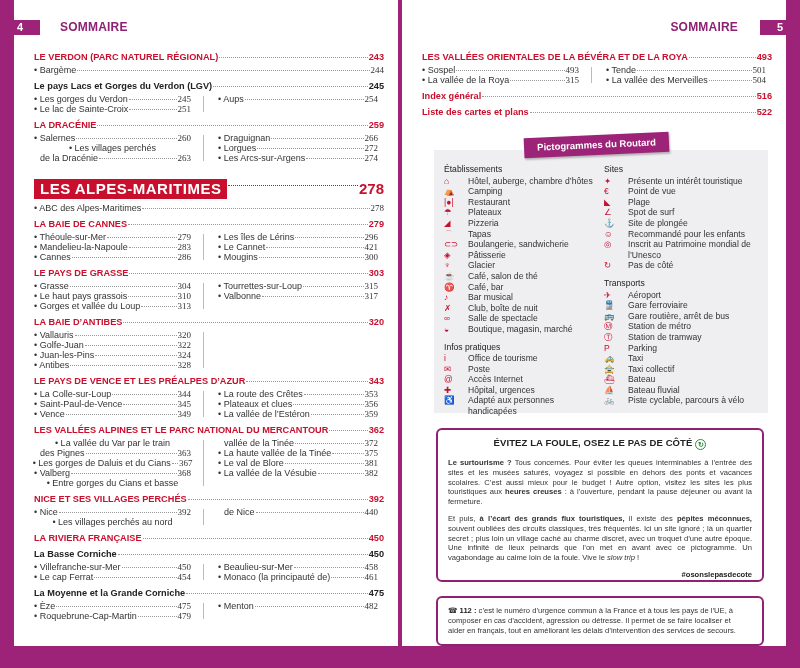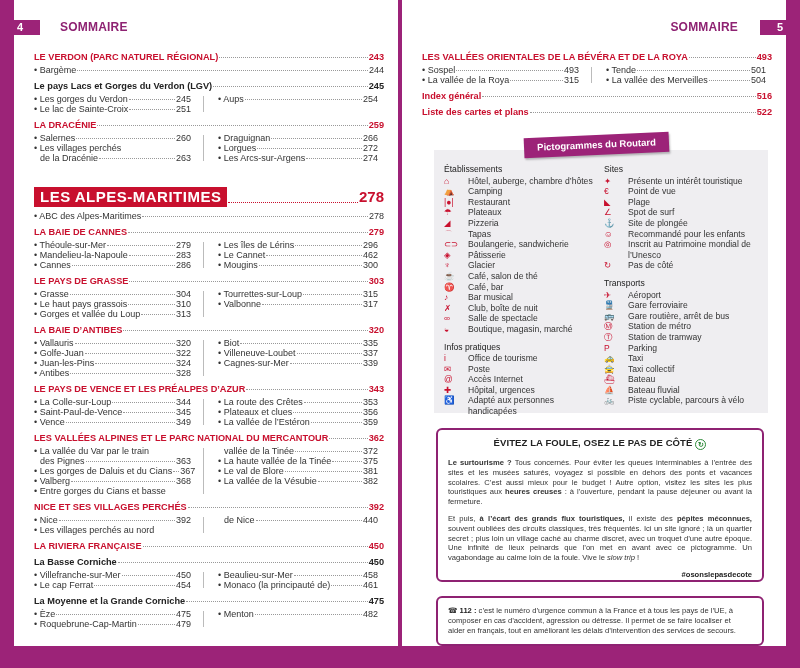--- a/index.html
+++ b/index.html
@@ -31,30 +31,30 @@
   .toc { position: absolute; font-size: 9px; line-height: 10px; }
   .left .toc { left: 20px; width: 350px; top: 46px; }
   .right .toc { left: 20px; width: 350px; top: 46px; }
 
   .sec { display: flex; align-items: baseline; font-weight: bold; color: #c8102e; font-size: 9.2px; margin-top: 6px; margin-bottom: 3px; }
   .sec.sub { color: #222; text-align: right; }
   .sec .lbl { white-space: nowrap; }
   .dots { flex: 1; border-bottom: 1px dotted #999; margin: 0 1px; transform: translateY(-2px); min-width: 6px; }
   .sec .pg { white-space: nowrap; }
 
-  .big-sec { display: flex; align-items: flex-end; margin: 24px 0 4px; }
+  .big-sec { display: flex; align-items: center; margin: 16px 0 4px; }
   .big-sec .lbl {
     background: #c8102e; color: #fff; font-weight: bold; font-size: 15px; line-height: 20px; padding: 0 6px; letter-spacing: 0.5px;
   }
   .big-sec .dots { transform: translateY(-4px); border-bottom-color: #c8102e; }
   .big-sec .pg { color: #c8102e; font-weight: bold; font-size: 15px; line-height: 20px; }
 
-  .row { display: flex; align-items: baseline; color: #333; }
+  .row { display: flex; align-items: baseline; color: #333; justify-content: center; }
   .row .lbl { white-space: nowrap; }
-  .row .pg { white-space: nowrap; }
+  .row .pg { white-space: nowrap; font-family: Liberation Serif, serif; }
   .cols { display: flex; margin-bottom: 2px; }
   .col { width: 157px; }
   .col.r { width: 160px; margin-left: 14px; }
   .divider { width: 1px; background: #bbb; margin-left: 12px; margin-top: 2px; margin-bottom: 2px; }
   .indent { padding-left: 6px; }
 
   
   .picto-title {
     position: absolute; left: 122px; top: 135px; width: 145px; height: 20px;
     background: #9c2378; color: #fff; font-weight: bold; font-size: 9.5px; line-height: 20px; text-align: center;
@@ -211,21 +211,21 @@
         <div class="divider"></div>
         <div class="col r">
           <div class="row">
             <span class="lbl">• Les îles de Lérins</span>
             <span class="dots"></span>
             <span class="pg">296</span>
           </div>
           <div class="row">
             <span class="lbl">• Le Cannet</span>
             <span class="dots"></span>
-            <span class="pg">462</span>
+            <span class="pg">421</span>
           </div>
           <div class="row">
             <span class="lbl">• Mougins</span>
             <span class="dots"></span>
             <span class="pg">300</span>
           </div>
         </div>
       </div>
       <div class="sec">
         <span class="lbl">LE PAYS DE GRASSE</span>
@@ -286,37 +286,20 @@
             <span class="dots"></span>
             <span class="pg">324</span>
           </div>
           <div class="row">
             <span class="lbl">• Antibes</span>
             <span class="dots"></span>
             <span class="pg">328</span>
           </div>
         </div>
         <div class="divider"></div>
-        <div class="col r">
-          <div class="row">
-            <span class="lbl">• Biot</span>
-            <span class="dots"></span>
-            <span class="pg">335</span>
-          </div>
-          <div class="row">
-            <span class="lbl">• Villeneuve-Loubet</span>
-            <span class="dots"></span>
-            <span class="pg">337</span>
-          </div>
-          <div class="row">
-            <span class="lbl">• Cagnes-sur-Mer</span>
-            <span class="dots"></span>
-            <span class="pg">339</span>
-          </div>
-        </div>
       </div>
       <div class="sec">
         <span class="lbl">LE PAYS DE VENCE ET LES PRÉALPES D’AZUR</span>
         <span class="dots"></span>
         <span class="pg">343</span>
       </div>
       <div class="cols">
         <div class="col">
           <div class="row">
             <span class="lbl">• La Colle-sur-Loup</span>

